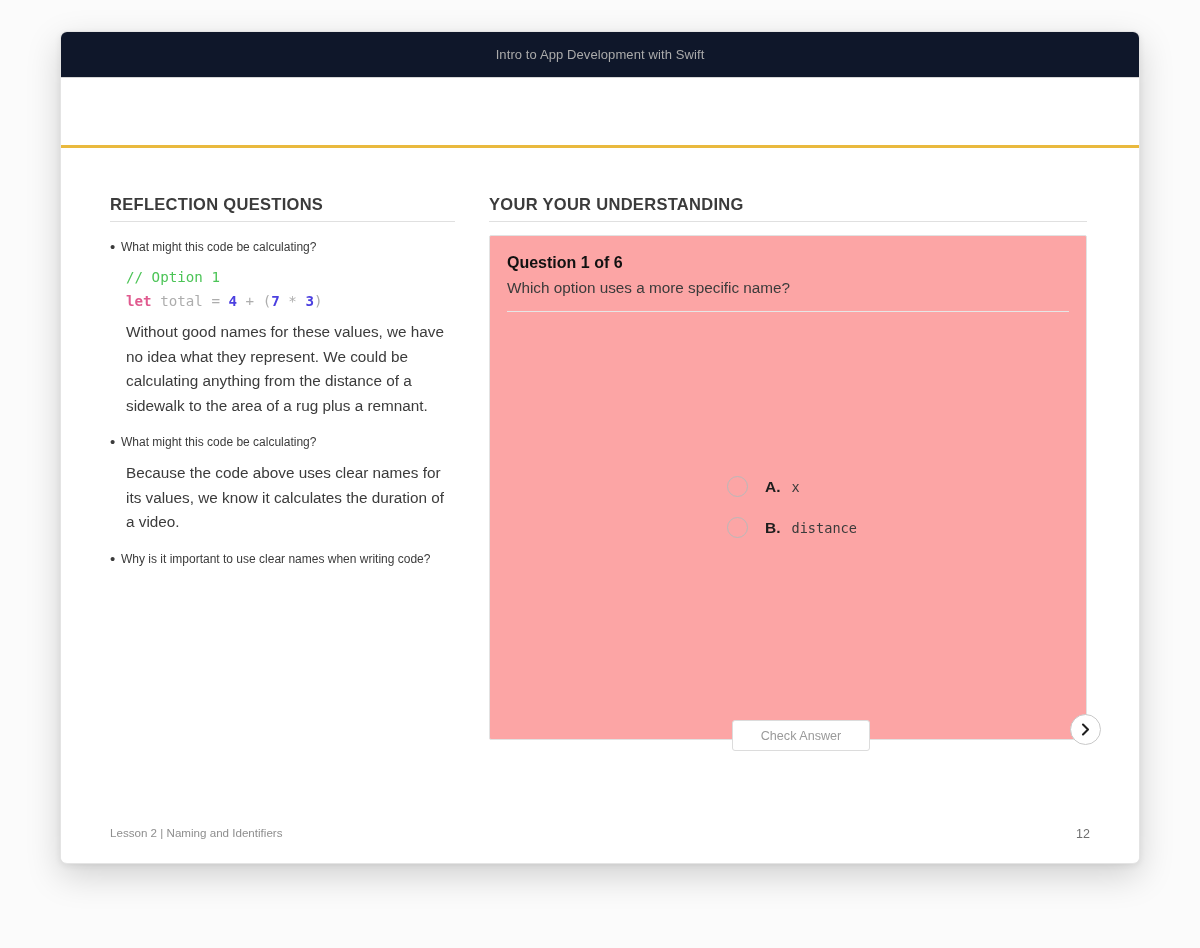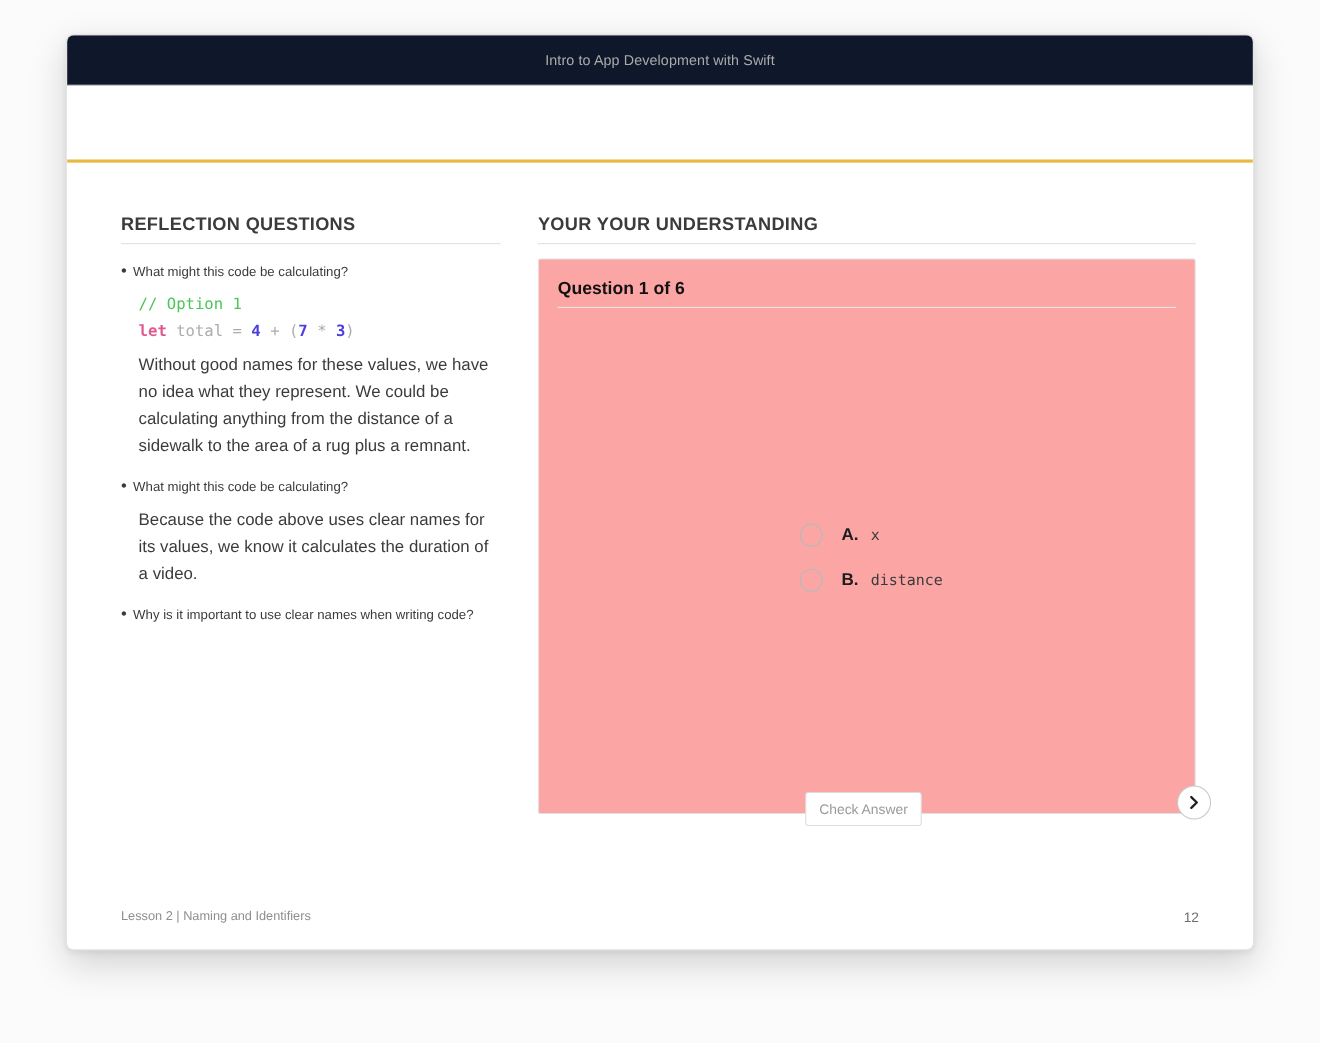--- a/index.html
+++ b/index.html
@@ -184,21 +184,21 @@
     position: absolute;
     left: 428px;
     top: 572px;
     width: 598px;
     height: 34px;
   }
   #check-answer-button {
     position: absolute;
     left: 243px;
     top: 0;
-    width: 106px;
+    width: 138px;
     height: 31px;
     border: 1px solid #dcdcdc;
     border-radius: 3px;
     background: #ffffff;
     color: #9a9a9a;
     font-size: 12.6px;
     font-family: "Liberation Sans", sans-serif;
     cursor: pointer;
     padding: 0;
   }
@@ -277,20 +277,21 @@
         <span class="bullet-text">Why is it important to use clear names when writing code?</span>
       </div>
     </div>
 
     <div id="check-column">
       <h2 class="section-heading">YOUR YOUR UNDERSTANDING</h2>
       <div class="section-rule"></div>
 
       <div id="question-card">
         <div id="question-counter">Question 1 of 6</div>
+        <div id="question-prompt">Which option uses a more specific name?</div>
         <div id="question-rule"></div>
 
         <div id="answer-list">
           <div class="answer-row">
             <span class="radio-circle"></span>
             <span class="answer-letter">A.</span>
             <span class="answer-value">x</span>
           </div>
           <div class="answer-row">
             <span class="radio-circle"></span>

